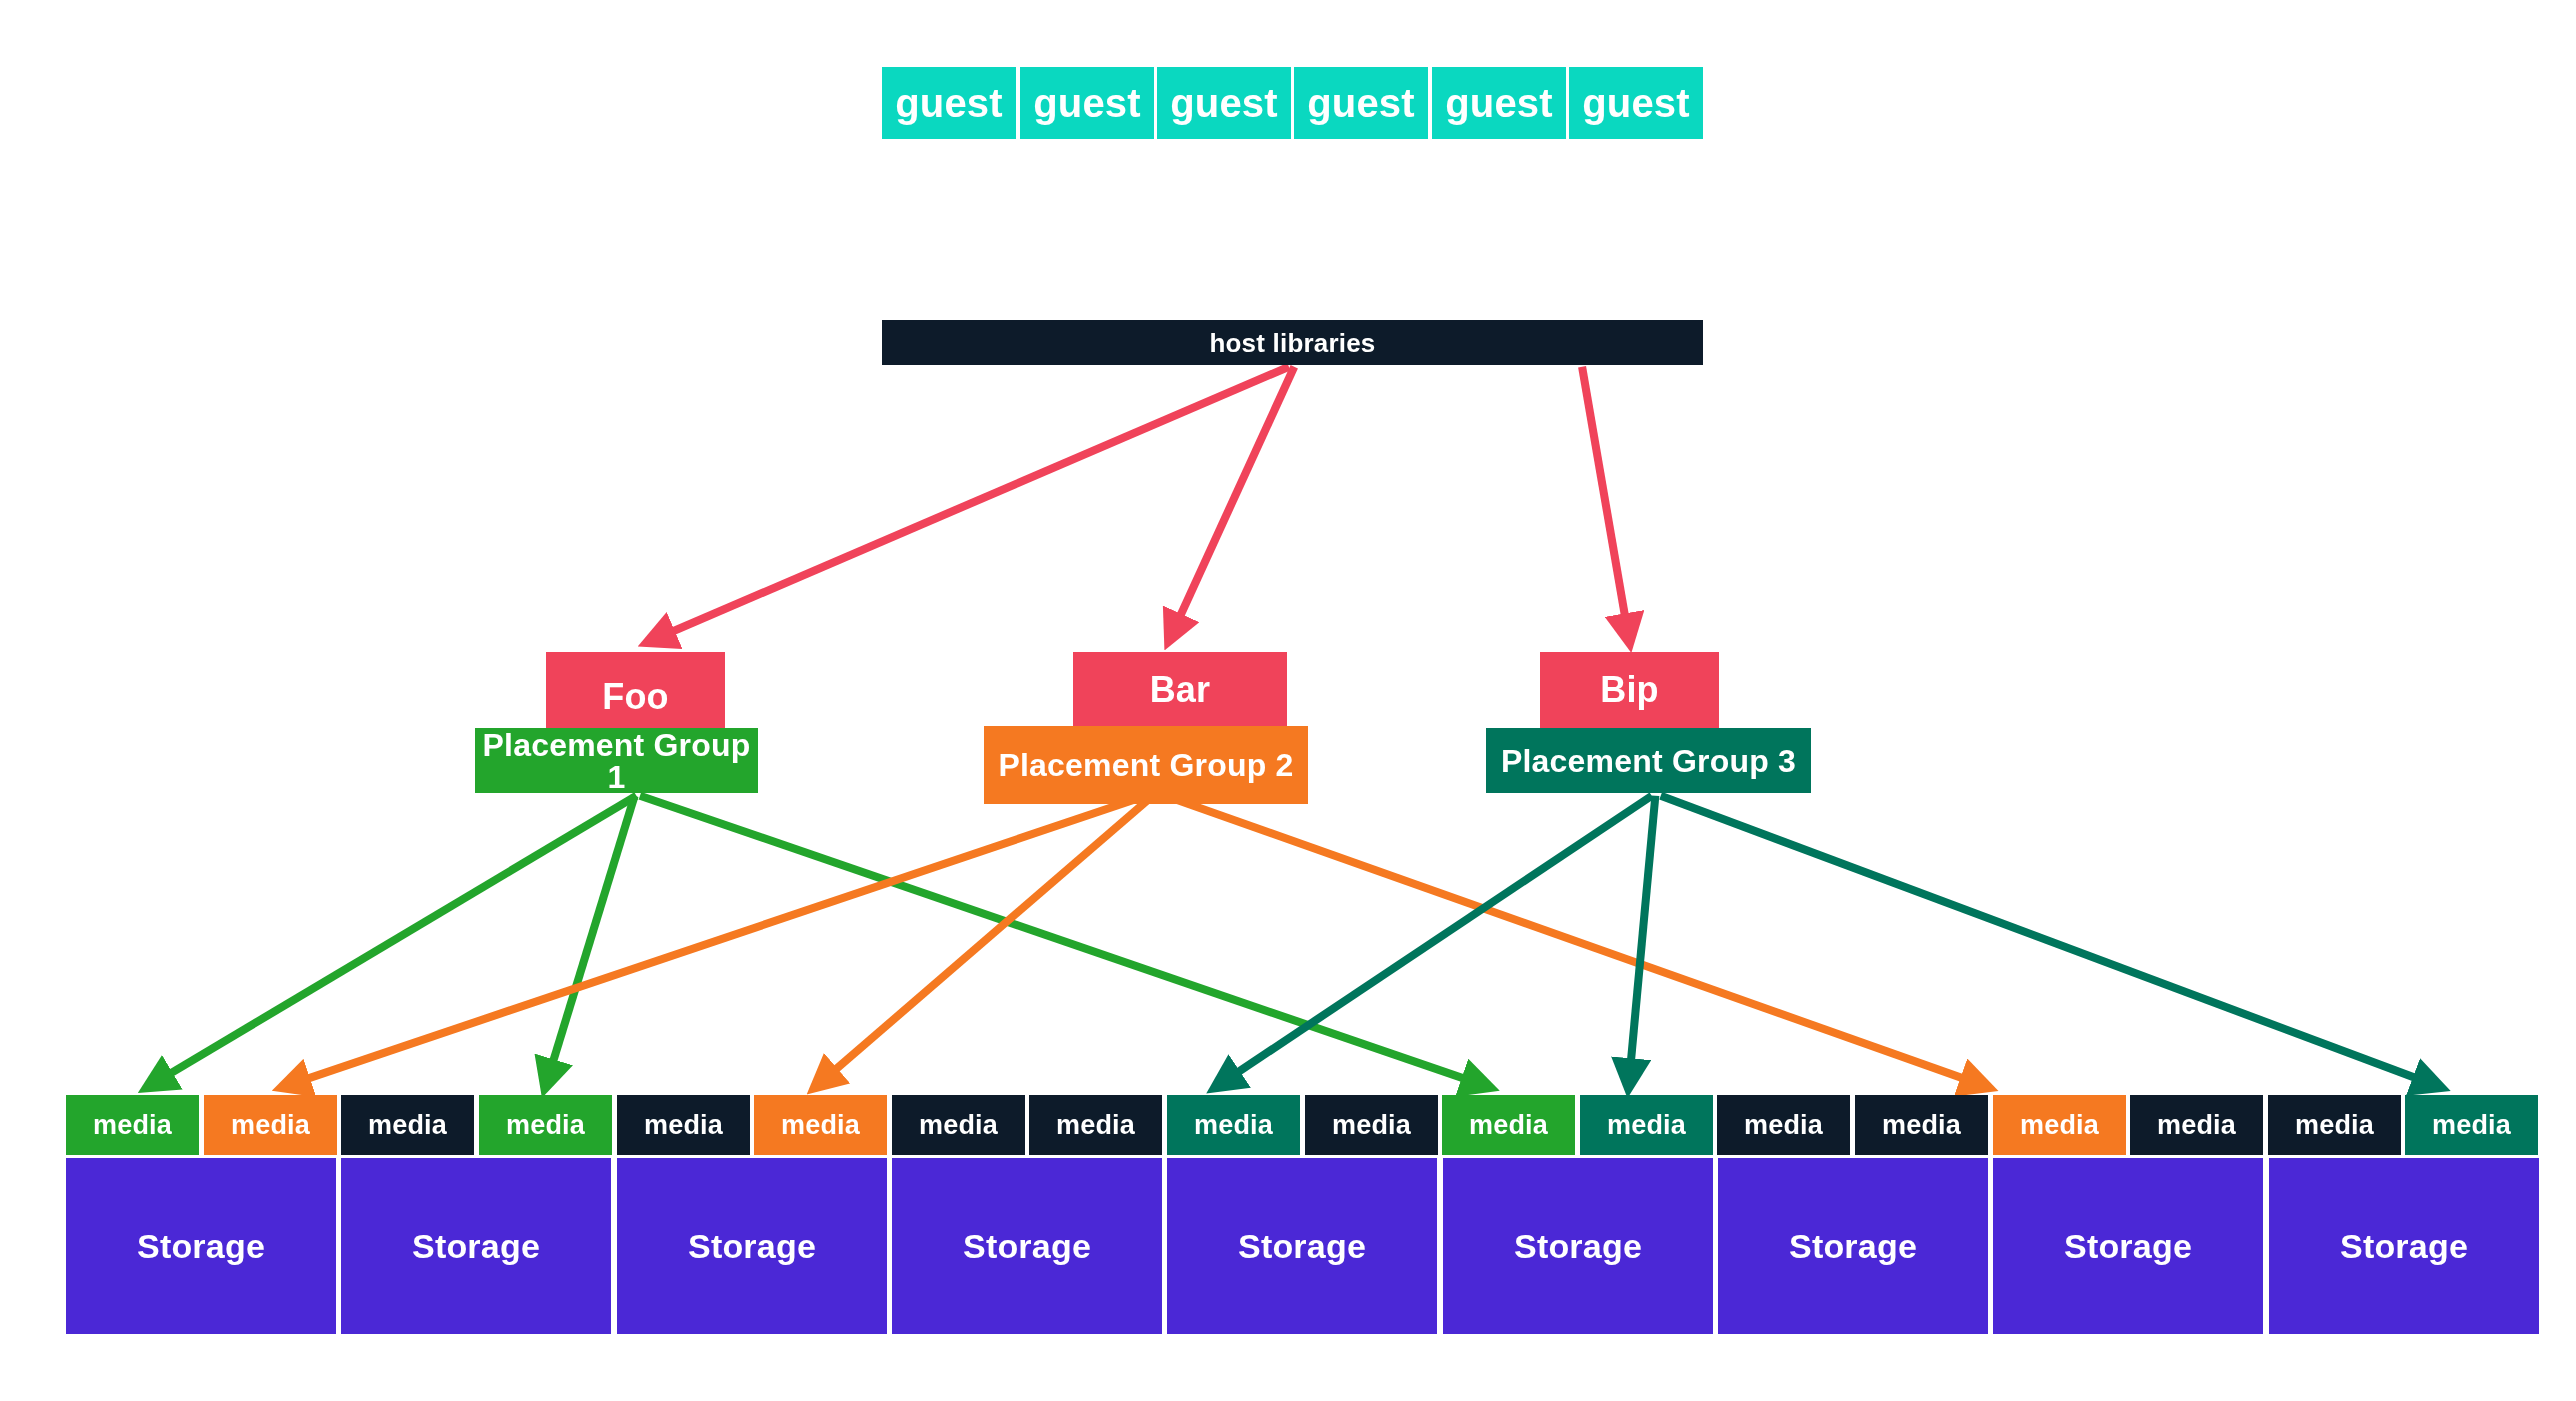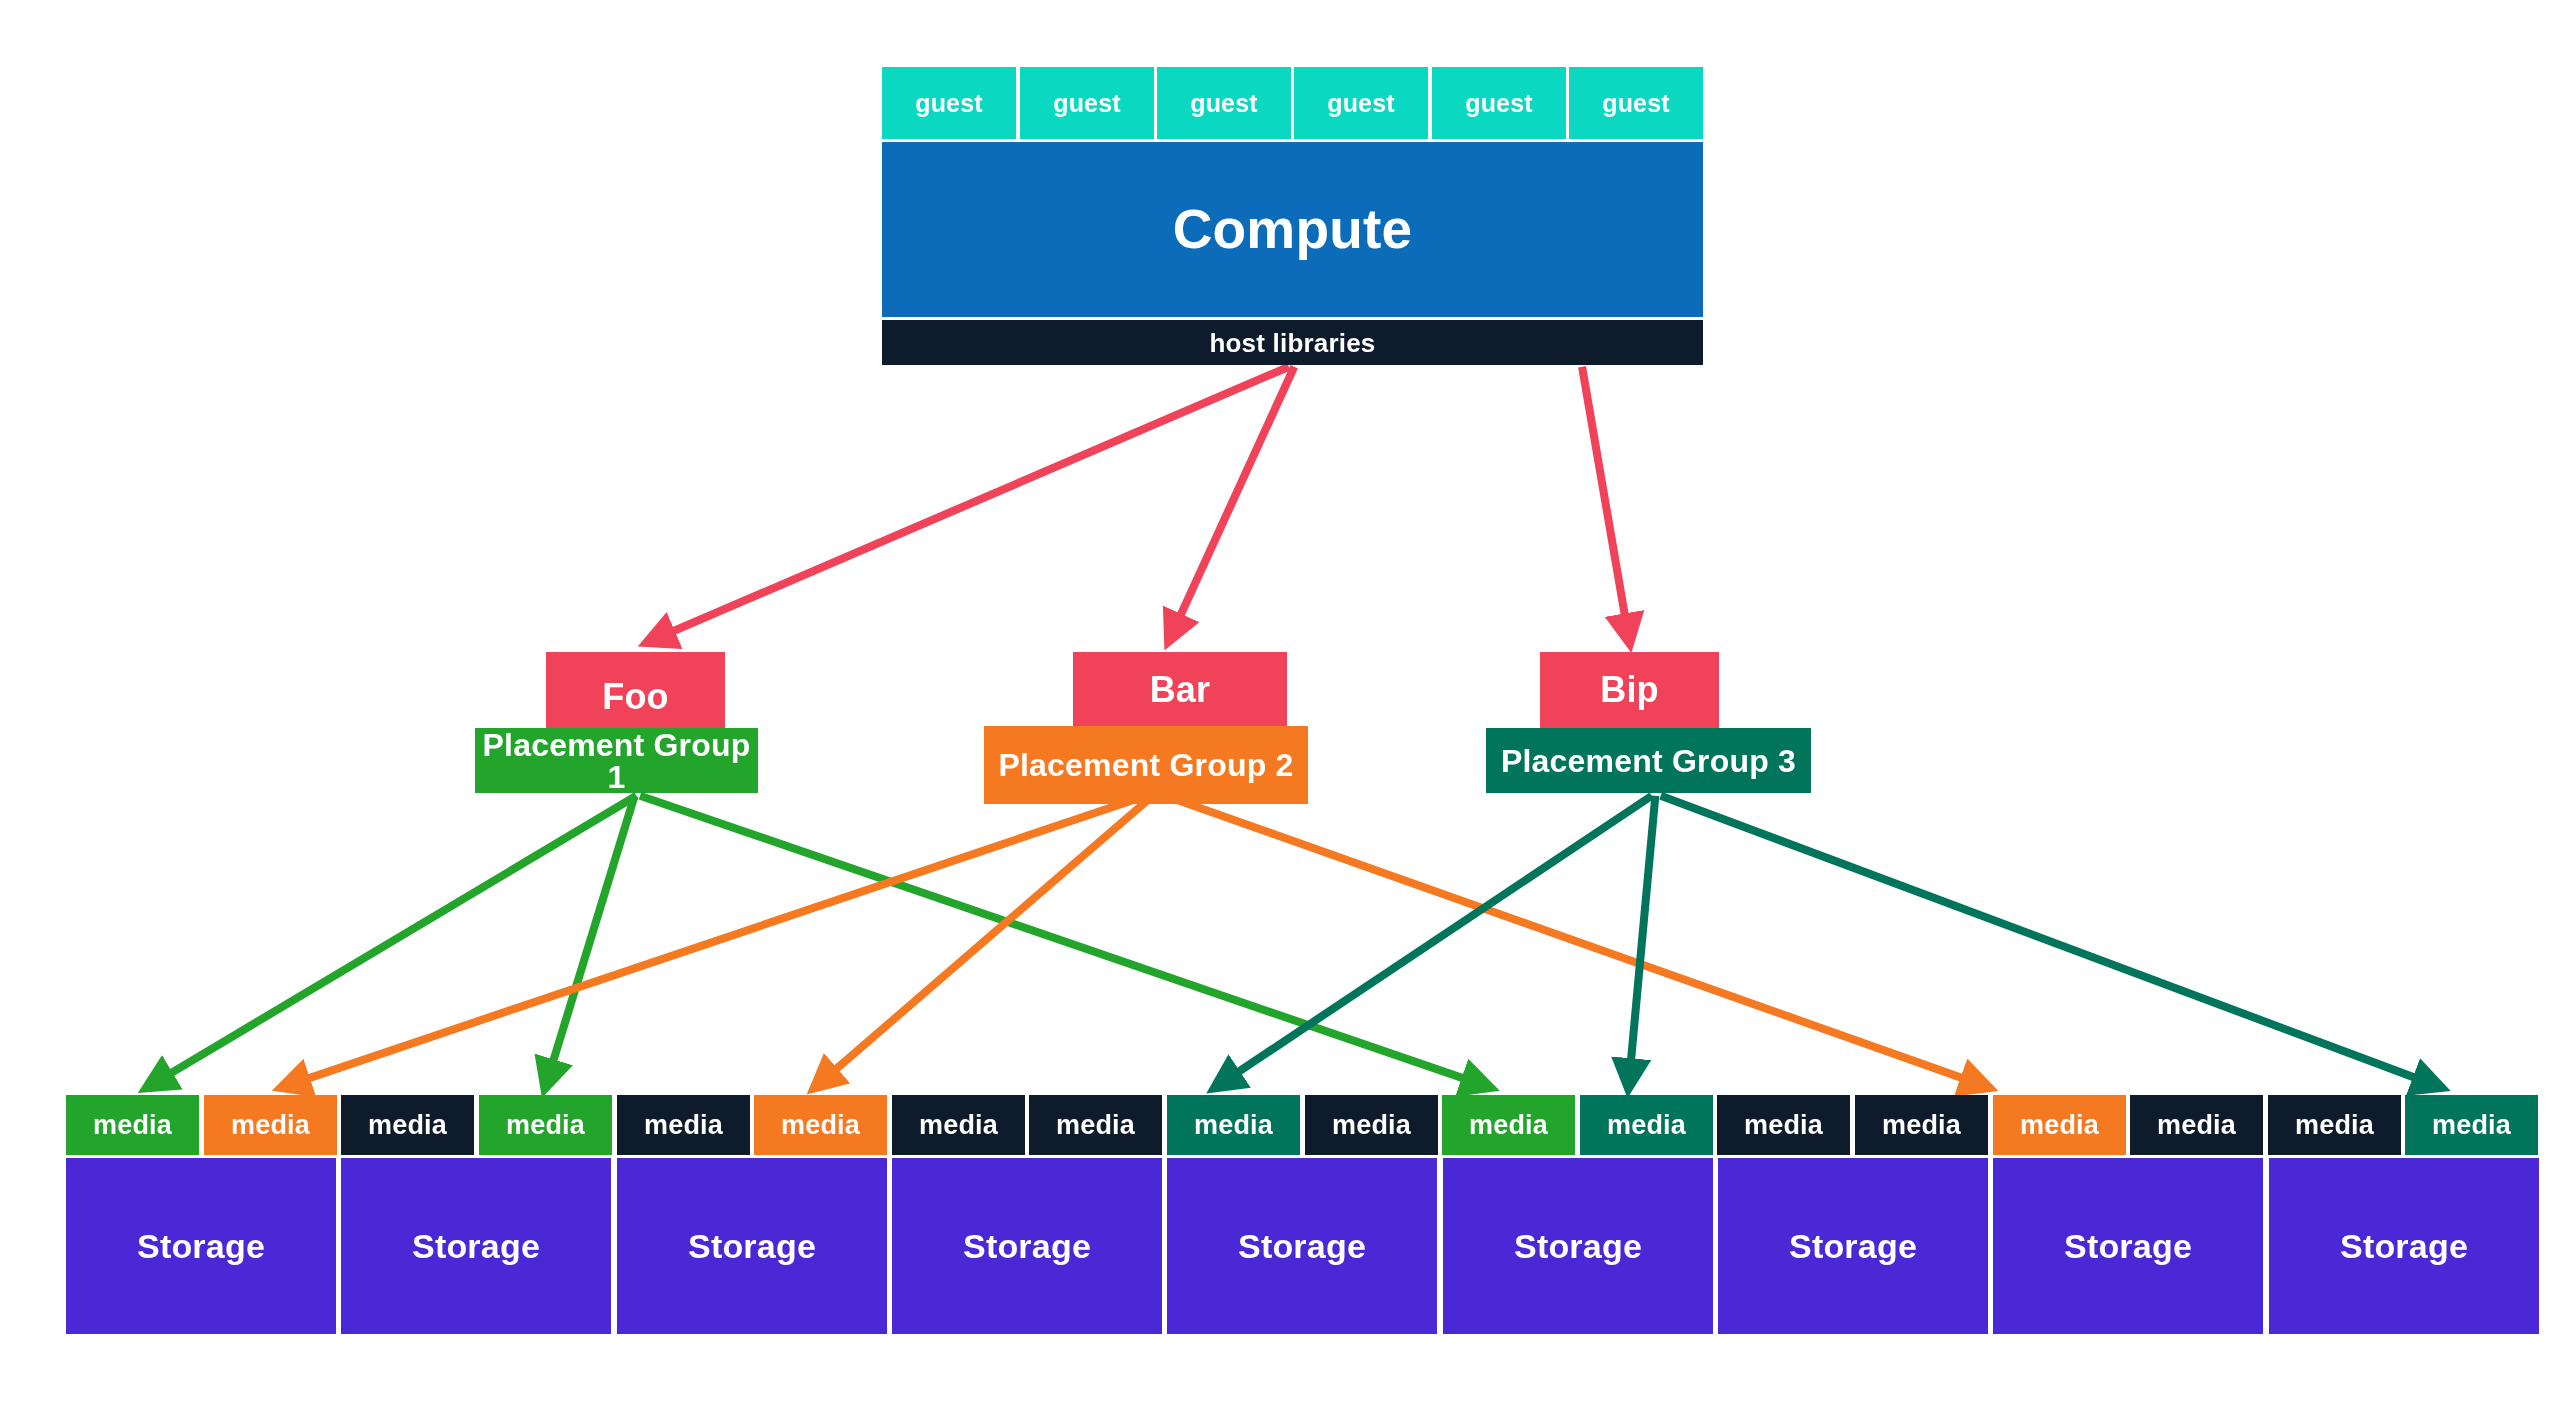--- a/index.html
+++ b/index.html
@@ -3,21 +3,21 @@
 <meta charset="utf-8">
 <style>
   html,body{margin:0;padding:0;background:#ffffff;}
   body{width:2576px;height:1402px;position:relative;overflow:hidden;
        font-family:"Liberation Sans","DejaVu Sans",sans-serif;}
   #stage{position:absolute;left:0;top:0;width:2576px;height:1402px;}
   .box{position:absolute;box-sizing:border-box;display:flex;align-items:center;
        justify-content:center;color:#ffffff;font-weight:bold;text-align:center;
        letter-spacing:0.2px;line-height:1;}
   #arrow-layer{position:absolute;left:0;top:0;width:2576px;height:1402px;pointer-events:none;}
-  .guest-cell{font-size:25px;}
+  .guest-cell{font-size:40px;}
   .compute-box{font-size:55px;}
   .hostlib-box{font-size:26px;}
   .app-box{font-size:36px;}
   .pg-box{font-size:32px;}
   .media-cell{font-size:27px;}
   .storage-box{font-size:34px;}
 </style>
 </head>
 <body>
 
@@ -82,21 +82,20 @@
 
   <div id="guest-row">
       <div class="box guest-cell" style="background: rgb(10, 216, 192); left: 882px; top: 67px; width: 134px; height: 72px;">guest</div>
       <div class="box guest-cell" style="background: rgb(10, 216, 192); left: 1020px; top: 67px; width: 134px; height: 72px;">guest</div>
       <div class="box guest-cell" style="background: rgb(10, 216, 192); left: 1157px; top: 67px; width: 134px; height: 72px;">guest</div>
       <div class="box guest-cell" style="background: rgb(10, 216, 192); left: 1294px; top: 67px; width: 134px; height: 72px;">guest</div>
       <div class="box guest-cell" style="background: rgb(10, 216, 192); left: 1432px; top: 67px; width: 134px; height: 72px;">guest</div>
       <div class="box guest-cell" style="background: rgb(10, 216, 192); left: 1569px; top: 67px; width: 134px; height: 72px;">guest</div>
     </div>
 
-  <div class="box compute-box" id="compute-box" style="background: rgb(13, 108, 185); left: 882px; top: 142px; width: 821px; height: 175px;">Compute</div>
 
   <div class="box hostlib-box" id="hostlib-box" style="background: rgb(13, 27, 42); left: 882px; top: 320px; width: 821px; height: 45px;">host libraries</div>
 
   <div id="app-layer">
       <div class="box app-box" style="background: rgb(240, 67, 90); left: 546px; top: 652px; width: 179px; height: 90px;">Foo</div>
       <div class="box pg-box" style="background: rgb(35, 165, 44); left: 475px; top: 728px; width: 283px; height: 65px;">Placement Group 1</div>
       <div class="box app-box" style="background: rgb(240, 67, 90); left: 1073px; top: 652px; width: 214px; height: 76px;">Bar</div>
       <div class="box pg-box" style="background: rgb(245, 121, 33); left: 984px; top: 726px; width: 324px; height: 78px;">Placement Group 2</div>
       <div class="box app-box" style="background: rgb(240, 67, 90); left: 1540px; top: 652px; width: 179px; height: 76px;">Bip</div>
       <div class="box pg-box" style="background: rgb(0, 117, 92); left: 1486px; top: 728px; width: 325px; height: 65px; text-align: center;">Placement Group 3</div>

